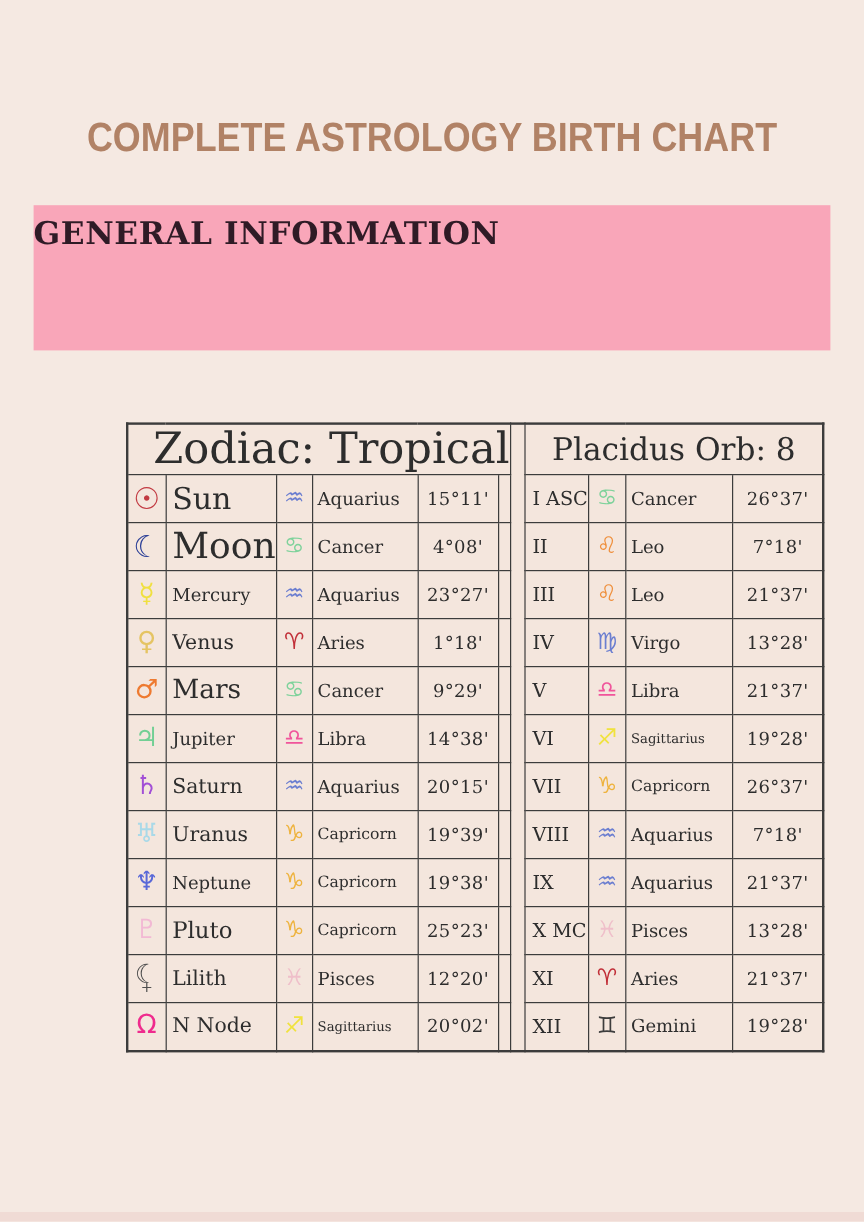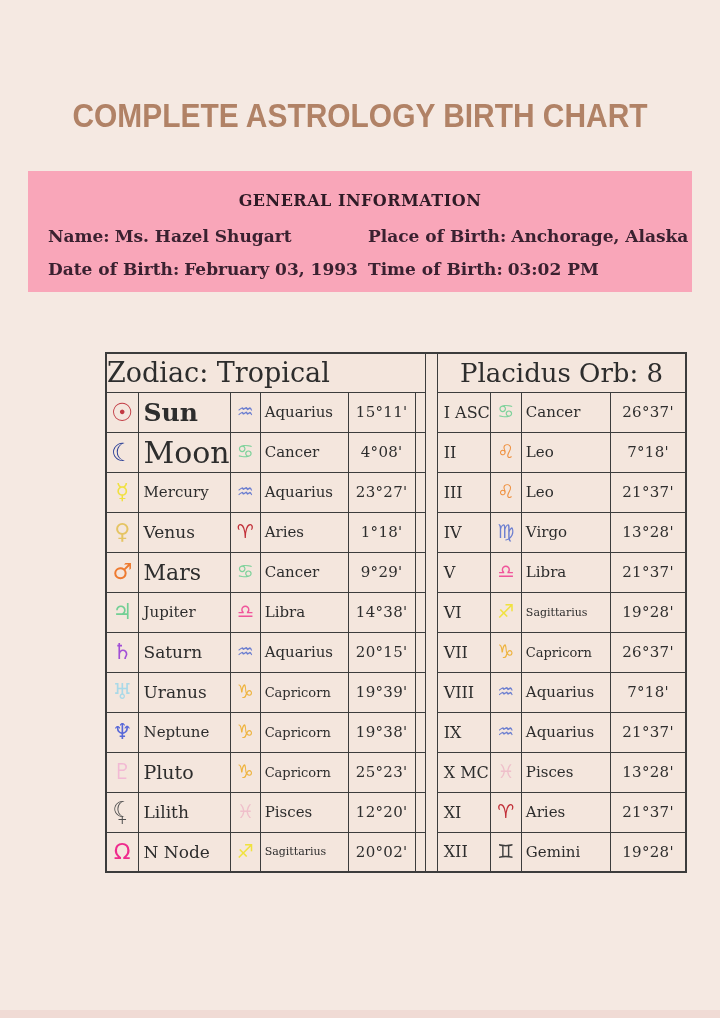--- a/index.html
+++ b/index.html
@@ -16,22 +16,22 @@
     font-weight:700;font-size:34px;line-height:1;
     color:#b18266;letter-spacing:0px;
     transform:scaleX(0.88);
   }
   
   .info-box{
     position:absolute;left:28px;top:171px;width:664px;height:121px;
     background:#f9a6b9;
   }
   .info-heading{
-    margin:0;padding-top:20px;text-align:center;
-    font-size:16px;font-weight:700;letter-spacing:.5px;
+    margin:0;padding-top:9px;text-align:left;
+    font-size:26px;font-weight:700;letter-spacing:.5px;
     color:#2f1b26;
   }
   .info-grid{
     display:grid;grid-template-columns:320px auto;
     margin-top:16px;padding-left:20px;row-gap:13px;
   }
   .info-line{margin:0;font-size:17px;font-weight:600;color:#3a2130;white-space:nowrap;}
   .flabel{margin-right:5px;}
   
   .chart-table{
@@ -39,21 +39,21 @@
     border-collapse:collapse;table-layout:fixed;
     background:#f4e6dd;color:#2d2d2d;
     border:2.5px solid #3c3c3c;
   }
   .chart-table td,.chart-table th{
     border:1.5px solid #3c3c3c;padding:0;overflow:hidden;
     vertical-align:middle;
   }
   .chart-table tr{height:40px;}
   tr.header-row{height:39px;}
-  th.zh{font-size:27px;font-weight:500;text-align:left;}
+  th.zh{font-size:36px;font-weight:500;text-align:right;}
   th.ph{font-size:26px;font-weight:500;text-align:center;}
   td.divider{background:#f4e6dd;}
   td.icon-cell{text-align:center;}
   td.name-cell{text-align:left;padding-left:5px;font-weight:500;white-space:nowrap;}
   td.sign-cell{text-align:left;padding-left:4px;font-weight:500;white-space:nowrap;}
   td.deg-cell{text-align:center;font-size:15px;font-weight:500;letter-spacing:.3px;white-space:nowrap;margin-top:16px;}
   td.house-cell{text-align:left;padding-left:6px;font-size:16px;font-weight:500;white-space:nowrap;}
   .glyph{
     font-family:"DejaVu Sans", sans-serif;line-height:1;display:inline-block;
   }
@@ -67,26 +67,20 @@
     background:#f0dbd5;
   }
 </style>
 </head>
 <body>
 
 <h1 class="page-title">COMPLETE ASTROLOGY BIRTH CHART</h1>
 
 <section class="info-box">
   <h2 class="info-heading">GENERAL INFORMATION</h2>
-  <div class="info-grid">
-    <p class="info-line"><span class="flabel">Name:</span><span class="fvalue">Ms. Hazel Shugart</span></p>
-    <p class="info-line"><span class="flabel">Place of Birth:</span><span class="fvalue">Anchorage, Alaska</span></p>
-    <p class="info-line"><span class="flabel">Date of Birth:</span><span class="fvalue">February 03, 1993</span></p>
-    <p class="info-line"><span class="flabel">Time of Birth:</span><span class="fvalue">03:02 PM</span></p>
-  </div>
 </section>
 
 <table class="chart-table">
   <colgroup>
     <col style="width:32px">
       <col style="width:68px">
       <col style="width:30px">
       <col style="width:88px">
       <col style="width:67px">
       <col style="width:10px">
@@ -97,21 +91,21 @@
       <col style="width:76px">
   </colgroup>
   <tbody>
     <tr class="header-row">
       <th class="zh" colspan="6">Zodiac: Tropical</th>
       <td class="divider" rowspan="13"></td>
       <th class="ph" colspan="4">Placidus Orb: 8</th>
     </tr>
   <tr>
         <td class="icon-cell"><span class="glyph p-glyph lg" style="color: rgb(194, 58, 66);">☉</span></td>
-        <td class="name-cell" style="font-size: 25px; font-weight: bold;">Sun</td>
+        <td class="name-cell" style="font-size: 25px;">Sun</td>
         <td class="icon-cell"><span class="glyph s-glyph" style="color: rgb(107, 126, 208);">♒</span></td>
         <td class="sign-cell" style="font-size: 15px;">Aquarius</td>
         <td class="deg-cell">15°11'</td>
         <td></td>
         <td class="house-cell">I ASC</td>
         <td class="icon-cell"><span class="glyph s-glyph" style="color: rgb(126, 210, 155);">♋</span></td>
         <td class="sign-cell" style="font-size: 15px;">Cancer</td>
         <td class="deg-cell">26°37'</td>
       </tr>
       <tr>

